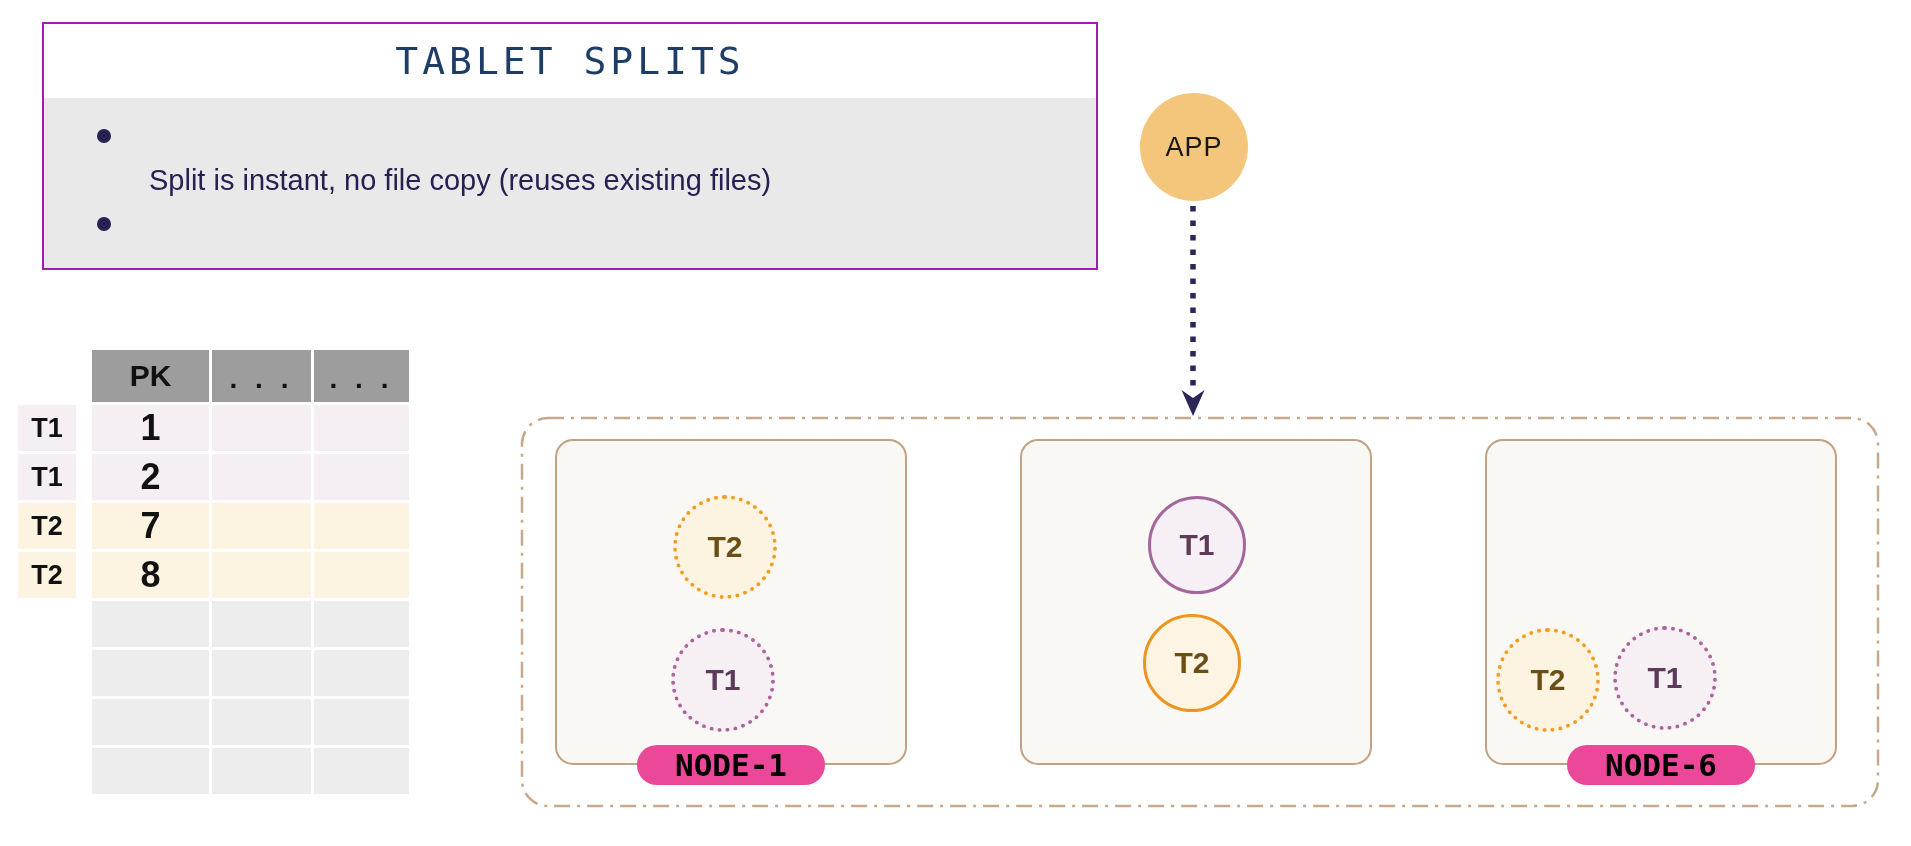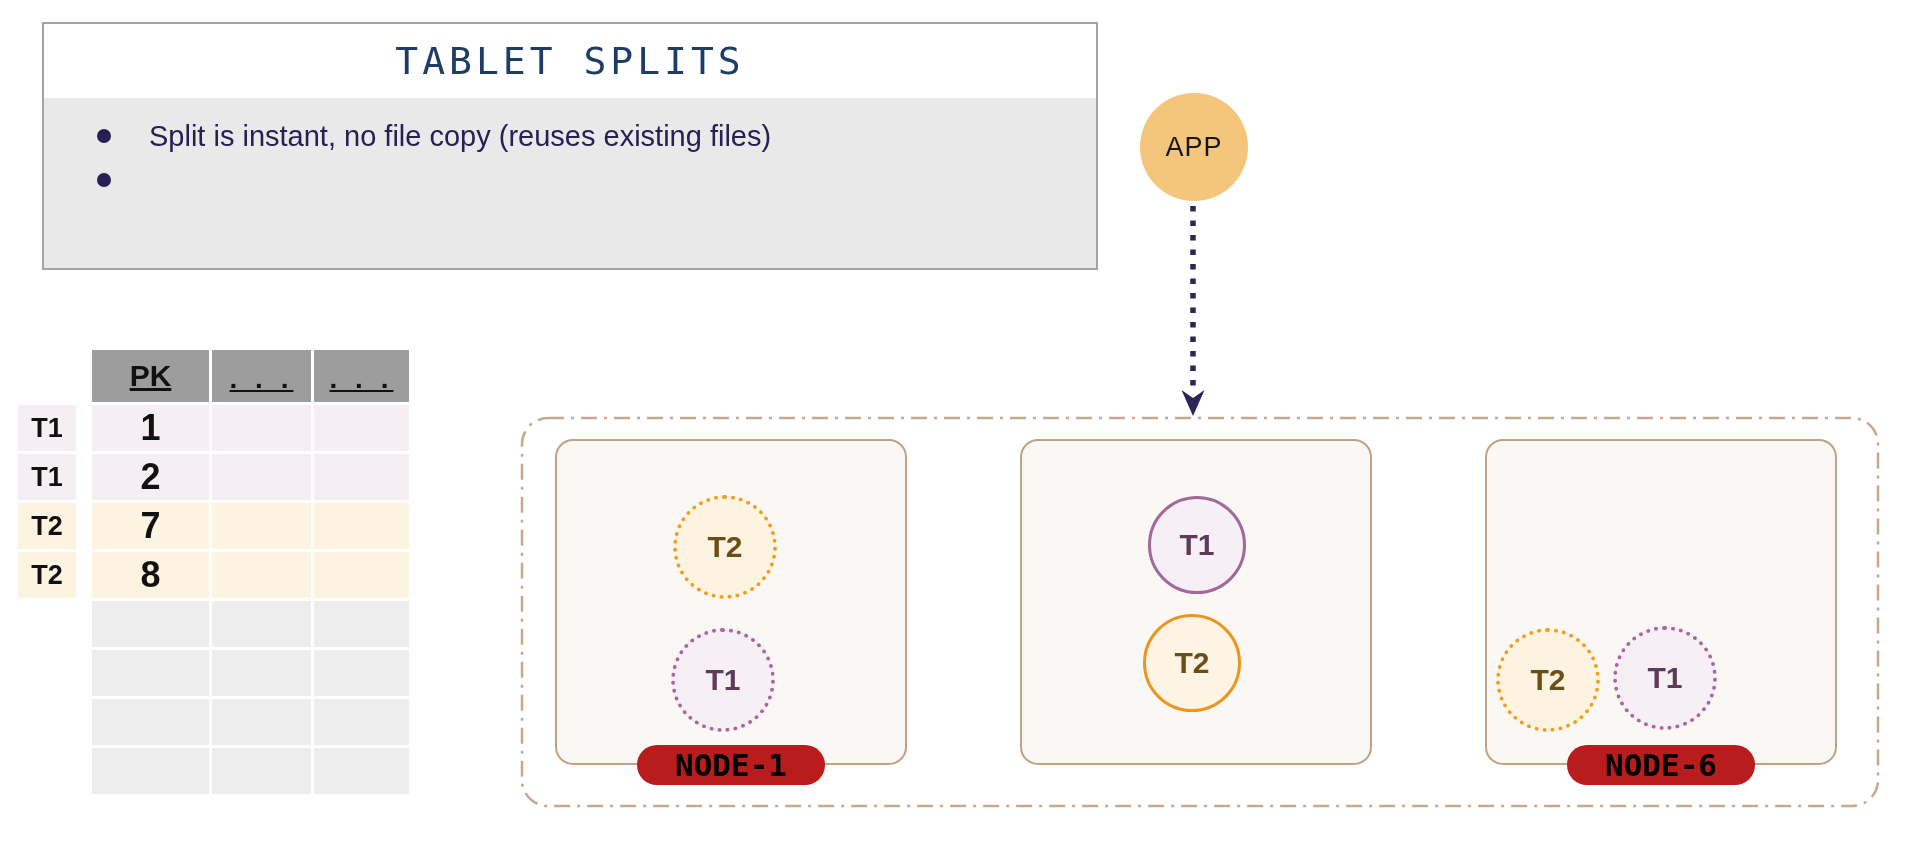--- a/index.html
+++ b/index.html
@@ -4,38 +4,38 @@
 <style>
   html,body{margin:0;padding:0;background:#ffffff;}
   .page{
     position:relative;width:1911px;height:846px;background:#ffffff;overflow:hidden;
     font-family:"Liberation Sans",sans-serif;
   }
 
   
   .info-box{
     position:absolute;left:42px;top:22px;width:1056px;height:248px;
-    border:2px solid #a3a3a3;box-sizing:border-box;background:#ffffff;
+    border:2px solid #a21caf;box-sizing:border-box;background:#ffffff;
     display:flex;flex-direction:column;
   }
   .info-title{
     height:74px;display:flex;align-items:center;justify-content:center;
     font-family:"DejaVu Sans Mono",monospace;font-size:38px;font-weight:500;
     letter-spacing:4px;color:#1E3D66;
   }
   .info-body{
     flex:1;background:#E9E9EA;padding:16px 30px 0 53px;box-sizing:border-box;
   }
   .bullet-row{display:flex;align-items:flex-start;}
   .bullet-dot{
     flex:0 0 auto;width:14px;height:14px;border-radius:50%;
     background:#272052;margin:15px 38px 0 0;
   }
   .bullet-text{
-    font-size:29px;color:#272052;line-height:44px;max-width:722px;
+    font-size:29px;color:#272052;line-height:44px;max-width:722px;margin-top:44px;
   }
 
   
   .app-circle{
     position:absolute;left:1140px;top:93px;width:108px;height:108px;border-radius:50%;
     background:#F3C67C;display:flex;align-items:center;justify-content:center;
     font-size:27px;font-weight:normal;color:#161616;letter-spacing:1px;
   }
   .arrow-svg{position:absolute;left:1158px;top:200px;}
 
@@ -47,21 +47,21 @@
   }
   .rl-t1{background:#F5EFF4;}
   .rl-t2{background:#FCF4E1;}
   .data-table{
     position:absolute;left:92px;top:350px;
     display:grid;grid-template-columns:117px 99px 95px;
     grid-template-rows:52px repeat(8,46px);gap:3px;
   }
   .th{
     background:#9D9D9D;display:flex;align-items:center;justify-content:center;
-    font-size:30px;font-weight:bold;color:#111;text-decoration:underline;
+    font-size:30px;font-weight:bold;color:#111;
   }
   .th-dots{font-size:28px;letter-spacing:5px;padding-top:6px;}
   .td{
     display:flex;align-items:center;justify-content:center;
     font-size:36px;font-weight:bold;color:#111;
   }
   .bg-t1{background:#F5EFF4;}
   .bg-t2{background:#FCF4E1;}
   .bg-empty{background:#EDEDEE;}
 
@@ -69,21 +69,21 @@
   .cluster-svg{position:absolute;left:520px;top:416px;}
   .node-box{
     position:absolute;top:439px;width:352px;height:326px;box-sizing:border-box;
     background:#FAF8F4;border:2px solid #C2A284;border-radius:18px;
   }
   .node-1{left:555px;}
   .node-2{left:1020px;}
   .node-3{left:1485px;}
   .node-pill{
     position:absolute;left:50%;transform:translateX(-50%);top:304px;
-    width:188px;height:40px;border-radius:20px;background:#b91c1c;
+    width:188px;height:40px;border-radius:20px;background:#ec4899;
     display:flex;align-items:center;justify-content:center;
     font-family:"DejaVu Sans Mono",monospace;font-size:31px;font-weight:bold;color:#000;
   }
   .tablet{
     position:absolute;border-radius:50%;box-sizing:border-box;
     display:flex;align-items:center;justify-content:center;
     font-size:30px;font-weight:600;
   }
   .t-dotted-orange{width:104px;height:104px;border:4px dotted #EF9D25;background:#FDF3E1;color:#6B4E15;}
   .t-dotted-purple{width:104px;height:104px;border:4px dotted #AD639B;background:#F6F0F5;color:#5E3B58;}

